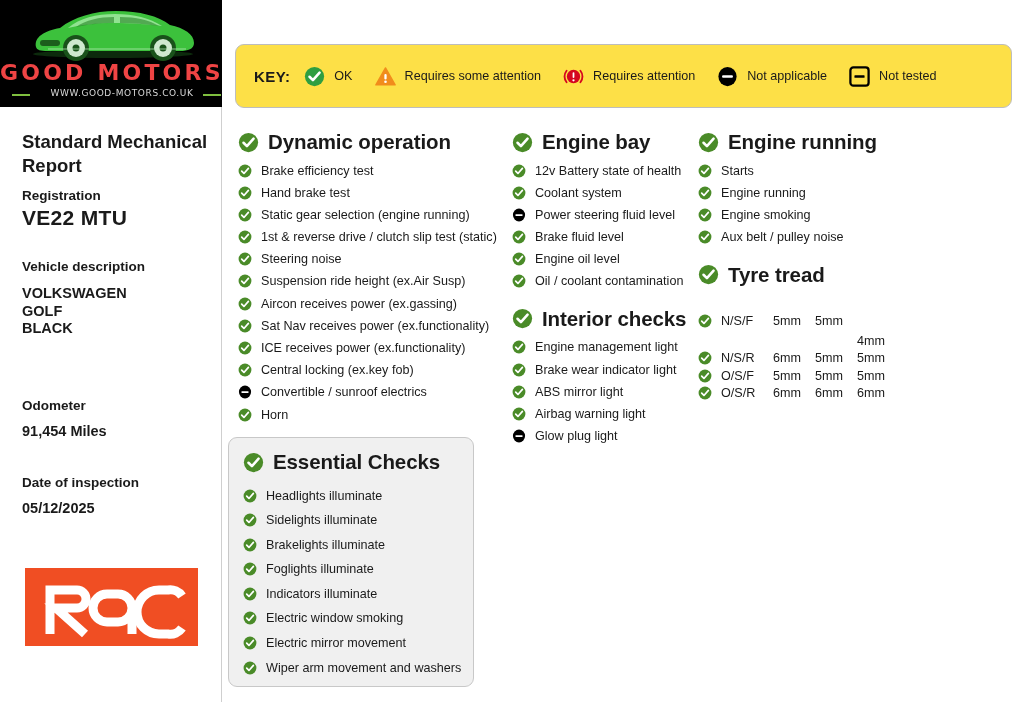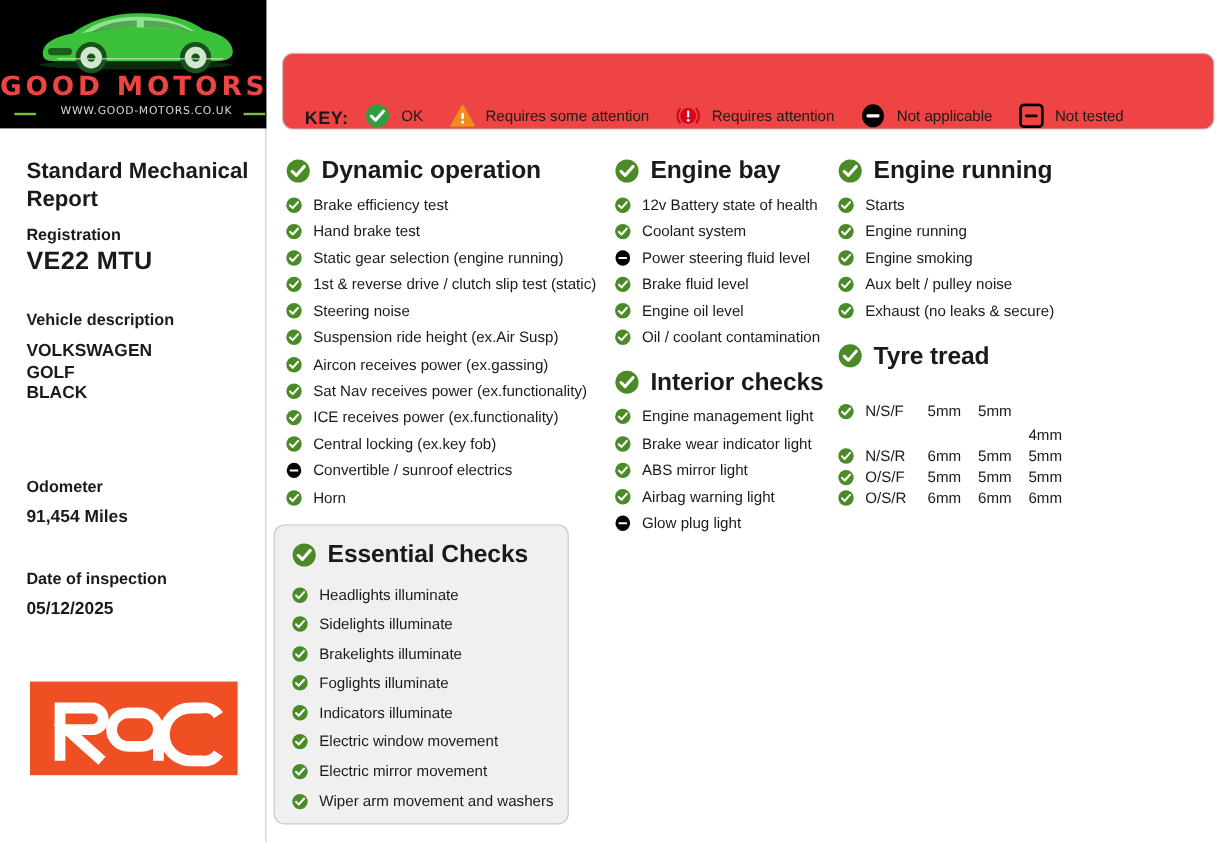--- a/index.html
+++ b/index.html
@@ -116,24 +116,24 @@
   }
   #rac-logo svg { display: block; }
 
   
   #key-bar {
     position: absolute;
     left: 235px; top: 44px;
     width: 777px; height: 64px;
     border: 1px solid #bdbdbd;
     border-radius: 9px;
-    background: #ef4444;
+    background: #fde047;
     box-sizing: border-box;
     display: flex;
-    align-items: flex-end;
+    align-items: center;
   }
   #key-label {
     font-size: 15px;
     font-weight: bold;
     letter-spacing: 0.4px;
     margin-left: 18px;
     margin-right: 14px;
   }
   .key-item {
     display: flex;
@@ -450,21 +450,21 @@
           <circle cx="12" cy="12" r="11" fill="#4a8b28"></circle>
           <path d="M6.3 12.3 L10.2 16.2 L17.8 7.6" fill="none" stroke="#ffffff" stroke-width="2.9" stroke-linecap="round" stroke-linejoin="round"></path>
         </svg>
         <span class="row-text">Indicators illuminate</span>
       </div>
       <div class="check-row">
         <svg width="14" height="14" viewBox="0 0 24 24" class="ico">
           <circle cx="12" cy="12" r="11" fill="#4a8b28"></circle>
           <path d="M6.3 12.3 L10.2 16.2 L17.8 7.6" fill="none" stroke="#ffffff" stroke-width="2.9" stroke-linecap="round" stroke-linejoin="round"></path>
         </svg>
-        <span class="row-text">Electric window movement</span>
+        <span class="row-text">Electric window smoking</span>
       </div>
       <div class="check-row">
         <svg width="14" height="14" viewBox="0 0 24 24" class="ico">
           <circle cx="12" cy="12" r="11" fill="#4a8b28"></circle>
           <path d="M6.3 12.3 L10.2 16.2 L17.8 7.6" fill="none" stroke="#ffffff" stroke-width="2.9" stroke-linecap="round" stroke-linejoin="round"></path>
         </svg>
         <span class="row-text">Electric mirror movement</span>
       </div>
       <div class="check-row">
         <svg width="14" height="14" viewBox="0 0 24 24" class="ico">
@@ -615,27 +615,20 @@
           </svg>
           <span class="row-text">Engine smoking</span>
         </div>
         <div class="check-row">
           <svg width="14" height="14" viewBox="0 0 24 24" class="ico">
             <circle cx="12" cy="12" r="11" fill="#4a8b28"></circle>
             <path d="M6.3 12.3 L10.2 16.2 L17.8 7.6" fill="none" stroke="#ffffff" stroke-width="2.9" stroke-linecap="round" stroke-linejoin="round"></path>
           </svg>
           <span class="row-text">Aux belt / pulley noise</span>
         </div>
-        <div class="check-row">
-          <svg width="14" height="14" viewBox="0 0 24 24" class="ico">
-            <circle cx="12" cy="12" r="11" fill="#4a8b28"></circle>
-            <path d="M6.3 12.3 L10.2 16.2 L17.8 7.6" fill="none" stroke="#ffffff" stroke-width="2.9" stroke-linecap="round" stroke-linejoin="round"></path>
-          </svg>
-          <span class="row-text">Exhaust (no leaks &amp; secure)</span>
-        </div>
       </div>
   </div>
   <div class="section">
     <div class="section-head">
       <span class="head-icon">
           <svg width="21" height="21" viewBox="0 0 24 24" class="ico">
             <circle cx="12" cy="12" r="11" fill="#4a8b28"></circle>
             <path d="M6.3 12.3 L10.2 16.2 L17.8 7.6" fill="none" stroke="#ffffff" stroke-width="2.9" stroke-linecap="round" stroke-linejoin="round"></path>
           </svg>
         </span>

